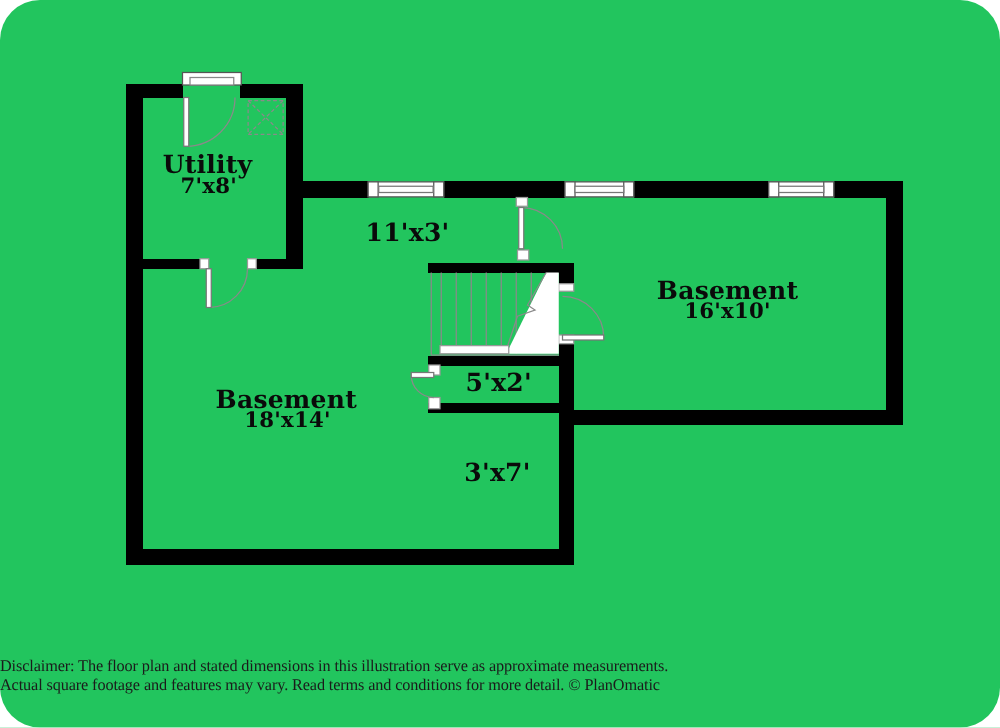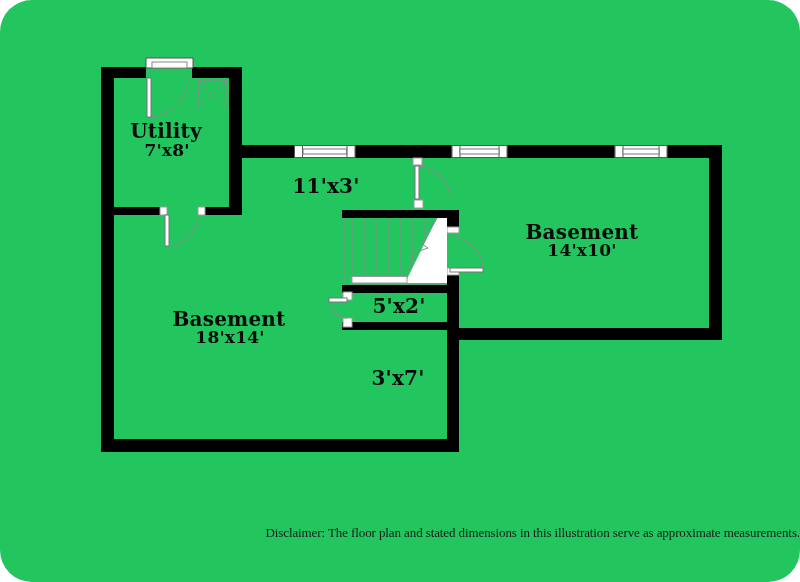--- a/index.html
+++ b/index.html
@@ -20,21 +20,21 @@
     font-weight:700;
     letter-spacing:0.2px;
     line-height:1;
   }
   .lbl.name{font-size:20px;}
   .lbl.dims{font-size:17px;}
   .lbl.dims.small{font-size:20px;}
   .disclaimer{
     position:absolute;
     left:0;right:0;top:525px;
-    text-align:right;
+    text-align:left;
     color:#1b1b1b;
     font-family:"Liberation Serif","DejaVu Serif",serif;
     font-size:13px;
     line-height:1.18;
     letter-spacing:-0.1px;
   }
 </style>
 </head>
 <body>
 
@@ -165,26 +165,27 @@
       </g>
     </g>
   </svg>
 
   <div class="lbl name" style="left:166px;top:131px">Utility</div>
   <div class="lbl dims" style="left:167px;top:150px">7'x8'</div>
 
   <div class="lbl dims small" style="left:326px;top:186px">11'x3'</div>
 
   <div class="lbl name" style="left:582px;top:232px">Basement</div>
-  <div class="lbl dims" style="left:582px;top:250px">14'x10'</div>
+  <div class="lbl dims" style="left:582px;top:250px">16'x10'</div>
 
   <div class="lbl name" style="left:229px;top:319px">Basement</div>
   <div class="lbl dims" style="left:230px;top:337px">18'x14'</div>
 
   <div class="lbl dims small" style="left:399px;top:306px">5'x2'</div>
 
   <div class="lbl dims small" style="left:398px;top:378px">3'x7'</div>
 
   <div class="disclaimer">
     <div>Disclaimer: The floor plan and stated dimensions in this illustration serve as approximate measurements.</div>
+    <div>Actual square footage and features may vary. Read terms and conditions for more detail. © PlanOmatic</div>
   </div>
 
 </div>
 
 </body></html>

